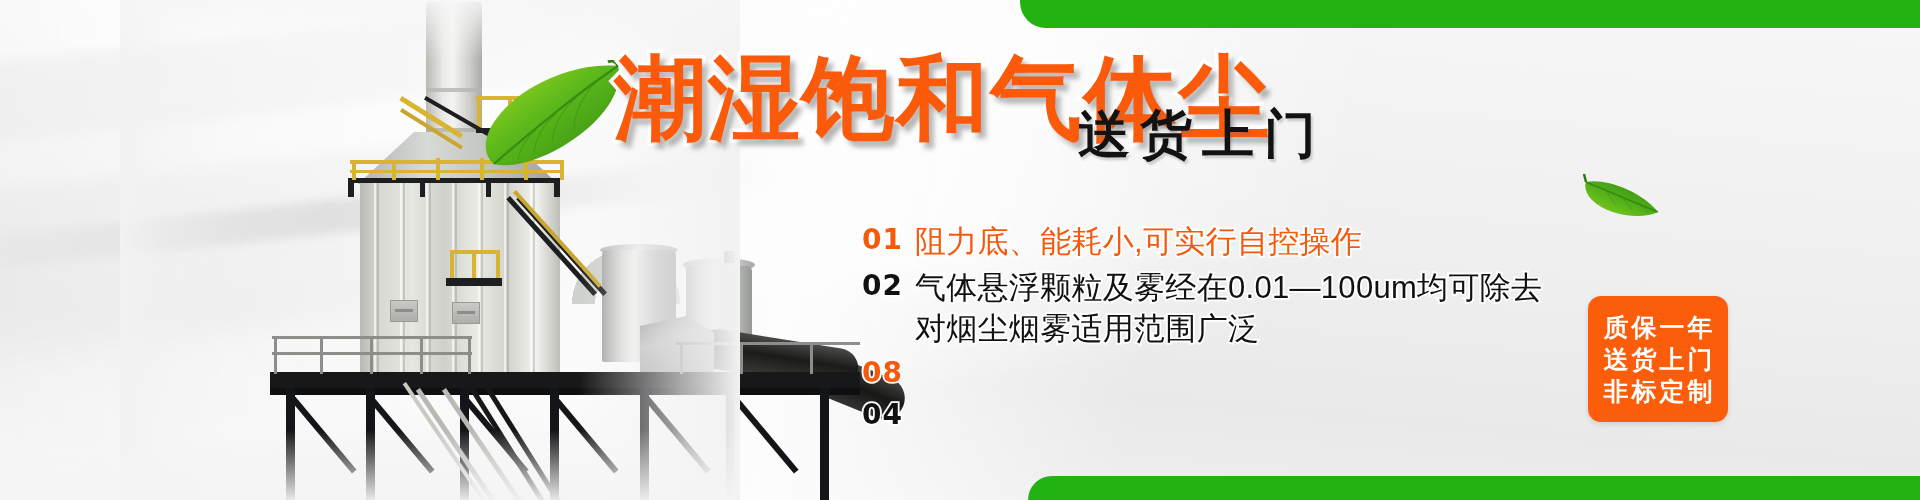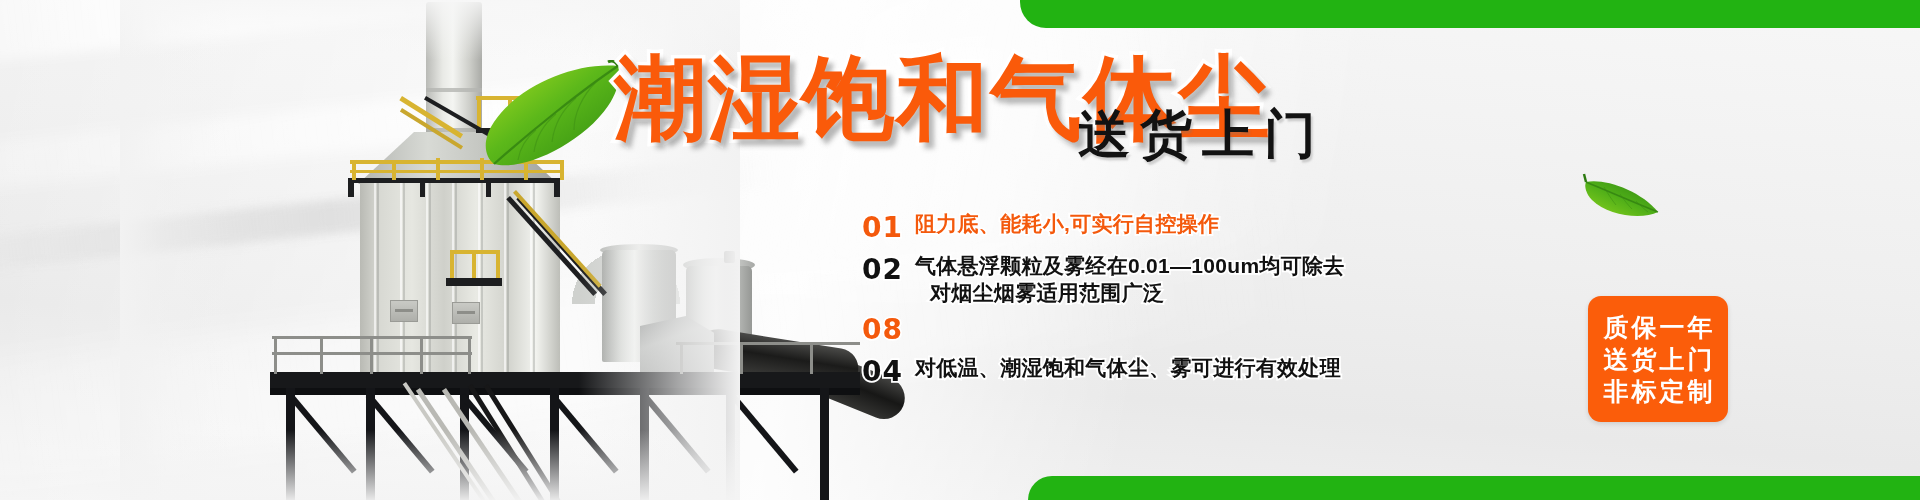--- a/index.html
+++ b/index.html
@@ -108,32 +108,32 @@
     paint-order:stroke fill;
     text-shadow:5px 6px 5px rgba(80,80,80,.42);
   }
   .subtitle{
     position:absolute;left:1078px;top:108px;
     font-size:52px;line-height:1;font-weight:bold;color:#121212;
     letter-spacing:10px;white-space:nowrap;
     text-shadow:2px 3px 2px rgba(120,120,120,.3);
   }
 
-  .features{position:absolute;left:862px;top:210px;width:700px;}
+  .features{position:absolute;left:862px;top:222px;width:700px;}
   .feat{display:flex;align-items:flex-start;margin-bottom:6px;}
   .feat .num{
     font-size:28px;font-weight:bold;line-height:1.28;letter-spacing:1px;
     margin-right:12px;white-space:nowrap;font-family:"DejaVu Sans",sans-serif;
   }
-  .feat .txt{font-size:21px;font-weight:bold;line-height:1.3;letter-spacing:.3px;}
+  .feat .txt{font-size:31px;font-weight:normal;line-height:1.3;letter-spacing:.3px;}
   .feat.orange .num,.feat.orange .txt{color:#f4590c;
     -webkit-text-stroke:3.5px #ffffff;paint-order:stroke fill;}
   .feat.dark .num,.feat.dark .txt{color:#111111;
     -webkit-text-stroke:3.5px #ffffff;paint-order:stroke fill;}
-  .feat .txt .l2{display:block;margin-left:15px;}
+  .feat .txt .l2{display:block;}
 
   .badge{
     position:absolute;left:1588px;top:296px;width:140px;height:126px;
     background:#fb5d0a;border-radius:13px;
     display:flex;flex-direction:column;align-items:center;justify-content:center;
     box-shadow:0 2px 5px rgba(0,0,0,.12);
   }
   .badge .line{
     color:#ffffff;font-size:25px;font-weight:bold;line-height:1.28;letter-spacing:3px;
     text-indent:3px;
@@ -329,23 +329,20 @@
         <span class="l2">对烟尘烟雾适用范围广泛</span>
       </span>
     </div>
 
     <div class="feat orange">
       <span class="num">08</span>
     </div>
 
     <div class="feat dark">
       <span class="num">04</span>
-      <span class="txt">
-        <span>对低温、潮湿饱和气体尘、雾可进行有效处理</span>
-      </span>
     </div>
   </div>
 
   <div class="badge">
     <div class="line">质保一年</div>
     <div class="line">送货上门</div>
     <div class="line">非标定制</div>
   </div>
 
 </div>

